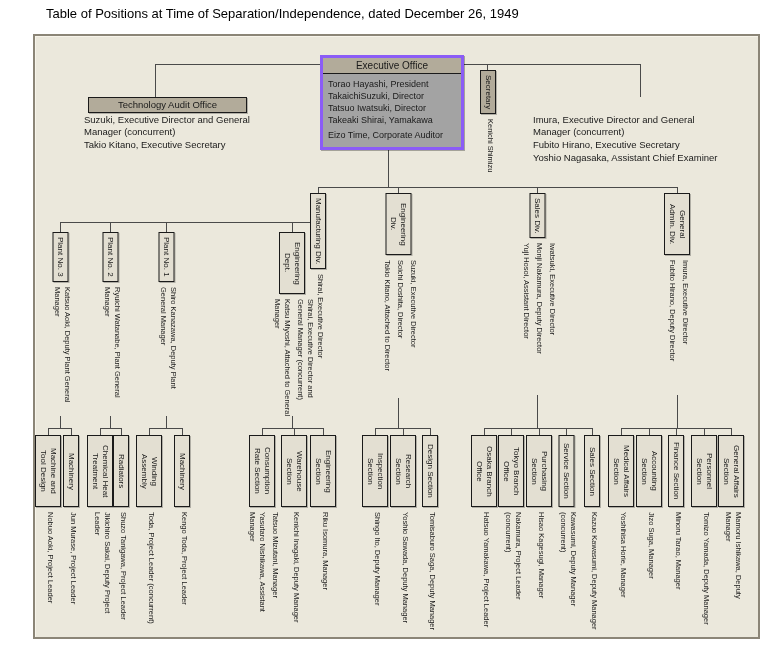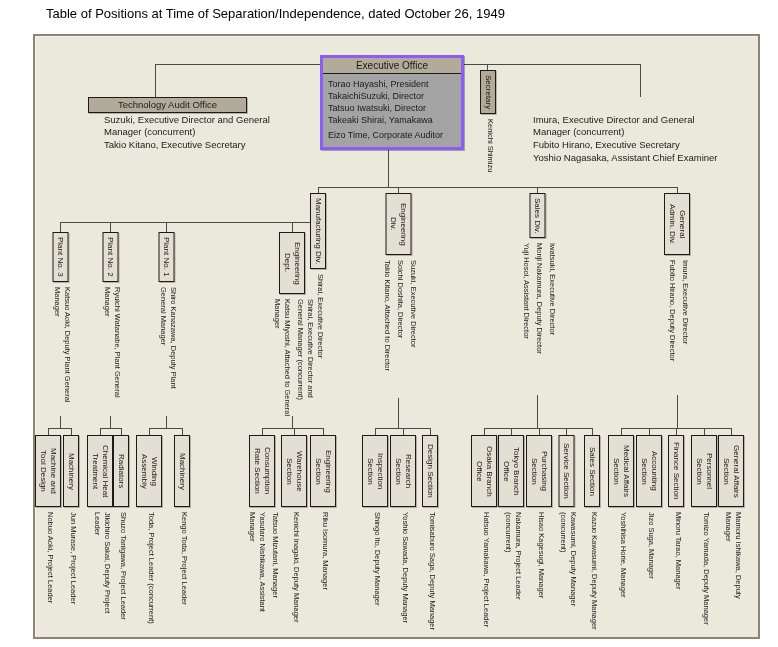--- a/index.html
+++ b/index.html
@@ -34,21 +34,21 @@
           font-size:7.5px;line-height:10px;}
   .vstaff > div{margin-left:3px;}
   .s140{height:140px;}
   .s126{height:126px;}
   .s118{height:118px;}
 </style>
 </head>
 <body>
 
 <div id="canvas">
-  <div id="title">Table of Positions at Time of Separation/Independence, dated October 26, 1949</div>
+  <div id="title">Table of Positions at Time of Separation/Independence, dated December 26, 1949</div>
   <div id="frame"></div>
 
   <div class="ln" style="left:155px;top:64px;width:485px;height:1px"></div>
   <div class="ln" style="left:155px;top:64px;width:1px;height:33px"></div>
   <div class="ln" style="left:640px;top:64px;width:1px;height:33px"></div>
   <div class="ln" style="left:487px;top:64px;width:1px;height:8px"></div>
   <div class="ln" style="left:388px;top:148px;width:1px;height:39px"></div>
   <div class="ln" style="left:318px;top:187px;width:360px;height:1px"></div>
   <div class="ln" style="left:318px;top:187px;width:1px;height:7px"></div>
   <div class="ln" style="left:398px;top:187px;width:1px;height:7px"></div>
@@ -104,21 +104,21 @@
     <div class="bd">
       <div>Torao Hayashi, President</div>
       <div>TakaichiSuzuki, Director</div>
       <div>Tatsuo Iwatsuki, Director</div>
       <div>Takeaki Shirai, Yamakawa</div>
       <div class="gap">Eizo Time, Corporate Auditor</div>
     </div>
   </div>
 
   <div class="hdrbox" style="left:88px;top:97px;width:157px">Technology Audit Office</div>
-  <div class="offstaff" style="left:104px;top:114px;width:192px">
+  <div class="offstaff" style="left:84px;top:114px;width:192px">
     <div>Suzuki, Executive Director and General Manager (concurrent)</div>
     <div>Takio Kitano, Executive Secretary</div>
   </div>
 
   <div class="offstaff" style="left:533px;top:114px;width:196px">
     <div>Imura, Executive Director and General Manager (concurrent)</div>
     <div>Fubito Hirano, Executive Secretary</div>
     <div>Yoshio Nagasaka, Assistant Chief Examiner</div>
   </div>
 

